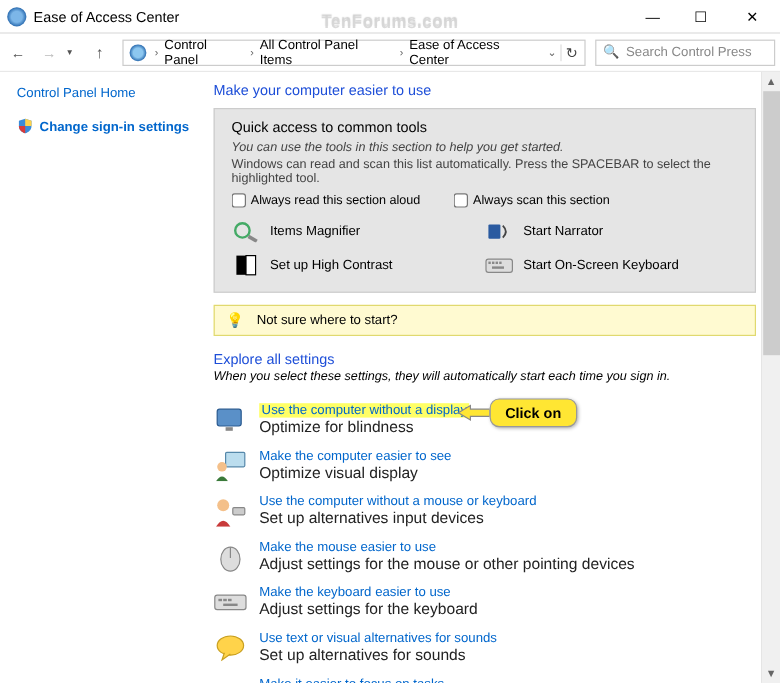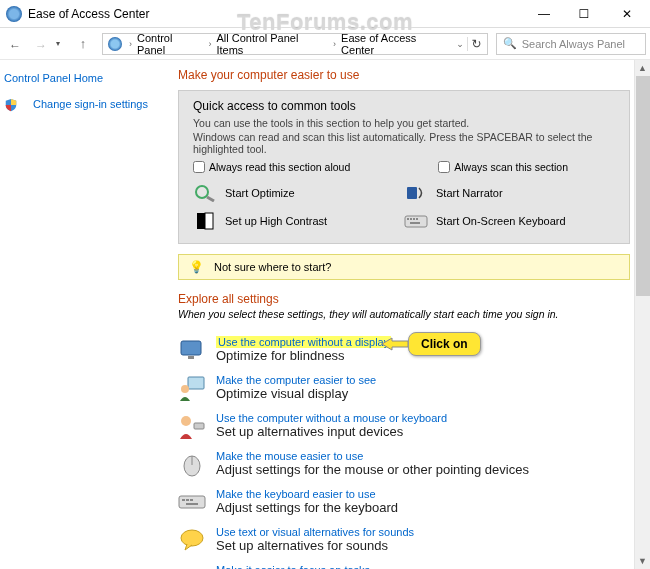--- a/index.html
+++ b/index.html
@@ -7,57 +7,57 @@
 
   
   .titlebar { height: 28px; display: flex; align-items: center; border-bottom: 1px solid #ddd; }
   .titlebar .title-icon { width: 16px; height: 16px; margin: 0 6px; background: radial-gradient(circle, #7cb6e8 40%, #2b6cb0 70%); border-radius: 50%; }
   .titlebar .title-text { font-size: 12px; flex: 0 0 auto; }
   .titlebar .spacer { flex: 1; }
   .titlebar .winbtn { width: 40px; height: 28px; display: flex; align-items: center; justify-content: center; font-size: 12px; }
   .titlebar .winbtn.close { width: 46px; }
 
   
-  .watermark { position: absolute; top: 10px; left: 50%; transform: translateX(-50%); font-size: 22px; font-weight: bold; color: rgba(210,210,210,0.85); text-shadow: 0 1px 2px rgba(255,255,255,0.9), 0 -1px 1px rgba(0,0,0,0.2); pointer-events: none; z-index: 50; letter-spacing: 0.5px; }
+  .watermark { position: absolute; top: 10px; left: 50%; transform: translateX(-50%); font-size: 14px; font-weight: bold; color: rgba(210,210,210,0.85); text-shadow: 0 1px 2px rgba(255,255,255,0.9), 0 -1px 1px rgba(0,0,0,0.2); pointer-events: none; z-index: 50; letter-spacing: 0.5px; }
 
   
   .navbar { height: 32px; display: flex; align-items: center; padding: 0 4px; gap: 4px; border-bottom: 1px solid #e8e8e8; }
   .navbar .nav-arrow { width: 22px; height: 22px; display: flex; align-items: center; justify-content: center; color: #555; font-size: 12px; border-radius: 2px; }
   .navbar .nav-arrow.disabled { color: #bbb; }
   .navbar .recent { width: 12px; font-size: 8px; color: #555; }
   .navbar .up { width: 22px; height: 22px; display: flex; align-items: center; justify-content: center; font-size: 13px; color: #555; }
   .navbar .breadcrumb { flex: 1; display: flex; align-items: center; height: 22px; border: 1px solid #ccc; padding: 0 2px; margin: 0 4px; font-size: 11px; }
   .navbar .breadcrumb .bc-icon { width: 14px; height: 14px; margin: 0 3px; background: radial-gradient(circle, #8cc7f0 40%, #2b6cb0 70%); border-radius:50%; }
   .navbar .breadcrumb .sep { color: #666; padding: 0 4px; font-size: 9px; }
   .navbar .breadcrumb .bc-item { padding: 0 1px; }
   .navbar .breadcrumb .bc-grow { flex:1; }
   .navbar .breadcrumb .bc-drop { width: 14px; text-align:center; color:#666; font-size: 9px; }
   .navbar .breadcrumb .bc-refresh { width: 18px; text-align:center; color:#444; border-left: 1px solid #ddd; font-size: 12px; }
   .navbar .search { width: 150px; height: 22px; border: 1px solid #ccc; padding: 0 6px; display:flex; align-items:center; color:#888; font-size: 11px; }
   .navbar .search .sicon { margin-right:5px; font-size: 11px; }
 
   
   .body { display: flex; height: calc(100% - 60px); }
-  .sidebar { width: 170px; padding: 12px 6px 0 4px; }
+  .sidebar { width: 170px; padding: 12px 6px 0 14px; }
   .sidebar a { display:block; color:#0066cc; text-decoration: none; font-size: 11px; margin-bottom: 14px; }
   .sidebar a.cpanel { color:#0066cc; }
-  .sidebar .shield-item { display:flex; align-items:flex-start; gap:15px; }
+  .sidebar .shield-item { display:flex; align-items:flex-end; gap:5px;font-weight:bold; }
   .sidebar .shield { width:14px; height:14px; display:inline-block; }
 
   .content { flex:1; padding: 8px 20px 8px 8px; overflow-y: auto; }
   .content::-webkit-scrollbar { width: 16px; }
   .content::-webkit-scrollbar-thumb { background:#ccc; }
-  .content h2 { color: #c2410c; font-size: 12px; font-weight: normal; margin-bottom: 8px; }
+  .content h2 { color: #1d4ed8; font-size: 12px; font-weight: normal; margin-bottom: 8px; }
 
   
   .quickbox { border: 1px solid #ccc; padding: 8px 14px 12px 14px; margin-bottom: 10px; background: #e5e5e5; }
   .quickbox .qtitle { font-size: 12px; margin-bottom: 4px; }
-  .quickbox .qhelp { font-size: 10.5px; color:#444; margin-bottom: 2px; }
+  .quickbox .qhelp { font-size: 10.5px; color:#444; margin-bottom: 2px; font-style: italic; }
   .quickbox .qhelp2 { font-size: 10.5px; color:#444; margin-bottom: 6px; }
-  .quickbox .checks { display:flex; gap: 88px; margin-bottom: 10px; }
+  .quickbox .checks { display:flex; gap: 28px; margin-bottom: 10px; }
   .quickbox .checks label { display:flex; align-items:center; gap:4px; font-size:10.5px; }
   .quickbox .checks input { width:12px; height:12px; }
   .tools { display:grid; grid-template-columns: 1fr 1fr; row-gap: 8px; }
   .tool { display:flex; align-items:center; gap: 8px; }
   .tool .ticon { width: 24px; height: 20px; display:flex; align-items:center; justify-content:center; }
   .tool span.label { font-size: 11px; }
 
   
   .yellowbar { background: #fffad1; border: 1px solid #e0d96f; padding: 5px 10px; display:flex; align-items:center; gap: 10px; font-size: 11px; margin-bottom: 12px; }
   .yellowbar .yicon { color: #caa700; font-size: 12px; }
@@ -110,21 +110,21 @@
     <span class="sep">›</span>
     <span class="bc-item">All Control Panel Items</span>
     <span class="sep">›</span>
     <span class="bc-item">Ease of Access Center</span>
     <span class="bc-grow"></span>
     <span class="bc-drop">⌄</span>
     <span class="bc-refresh">↻</span>
   </div>
   <div class="search">
     <span class="sicon">🔍</span>
-    <span>Search Always Panel</span>
+    <span>Search Control Press</span>
   </div>
 </div>
 
 <div class="body">
   <div class="sidebar">
     <a href="#" class="cpanel">Control Panel Home</a>
     <a href="#" class="shield-item">
       <span class="shield">
         <svg viewBox="0 0 16 16" width="14" height="14">
             <path d="M8 1 L14 3 V8 C14 12 11 14 8 15 C5 14 2 12 2 8 V3 Z" fill="#3a8bd8"></path>
@@ -154,21 +154,21 @@
           </label>
       </div>
       <div class="tools">
         <div class="tool">
           <div class="ticon">
               <svg width="22" height="18" viewBox="0 0 22 18">
                 <circle cx="8" cy="8" r="6" fill="none" stroke="#4a6" stroke-width="2"></circle>
                 <line x1="13" y1="13" x2="20" y2="17" stroke="#888" stroke-width="3"></line>
               </svg>
             </div>
-          <span class="label">Start Optimize</span>
+          <span class="label">Items Magnifier</span>
         </div>
         <div class="tool">
           <div class="ticon">
               <svg width="20" height="18" viewBox="0 0 20 18">
                 <rect x="1" y="3" width="10" height="12" rx="1" fill="#2a5aa0"></rect>
                 <path d="M13 4 Q18 9 13 14" stroke="#444" stroke-width="1.5" fill="none"></path>
               </svg>
             </div>
           <span class="label">Start Narrator</span>
         </div>

